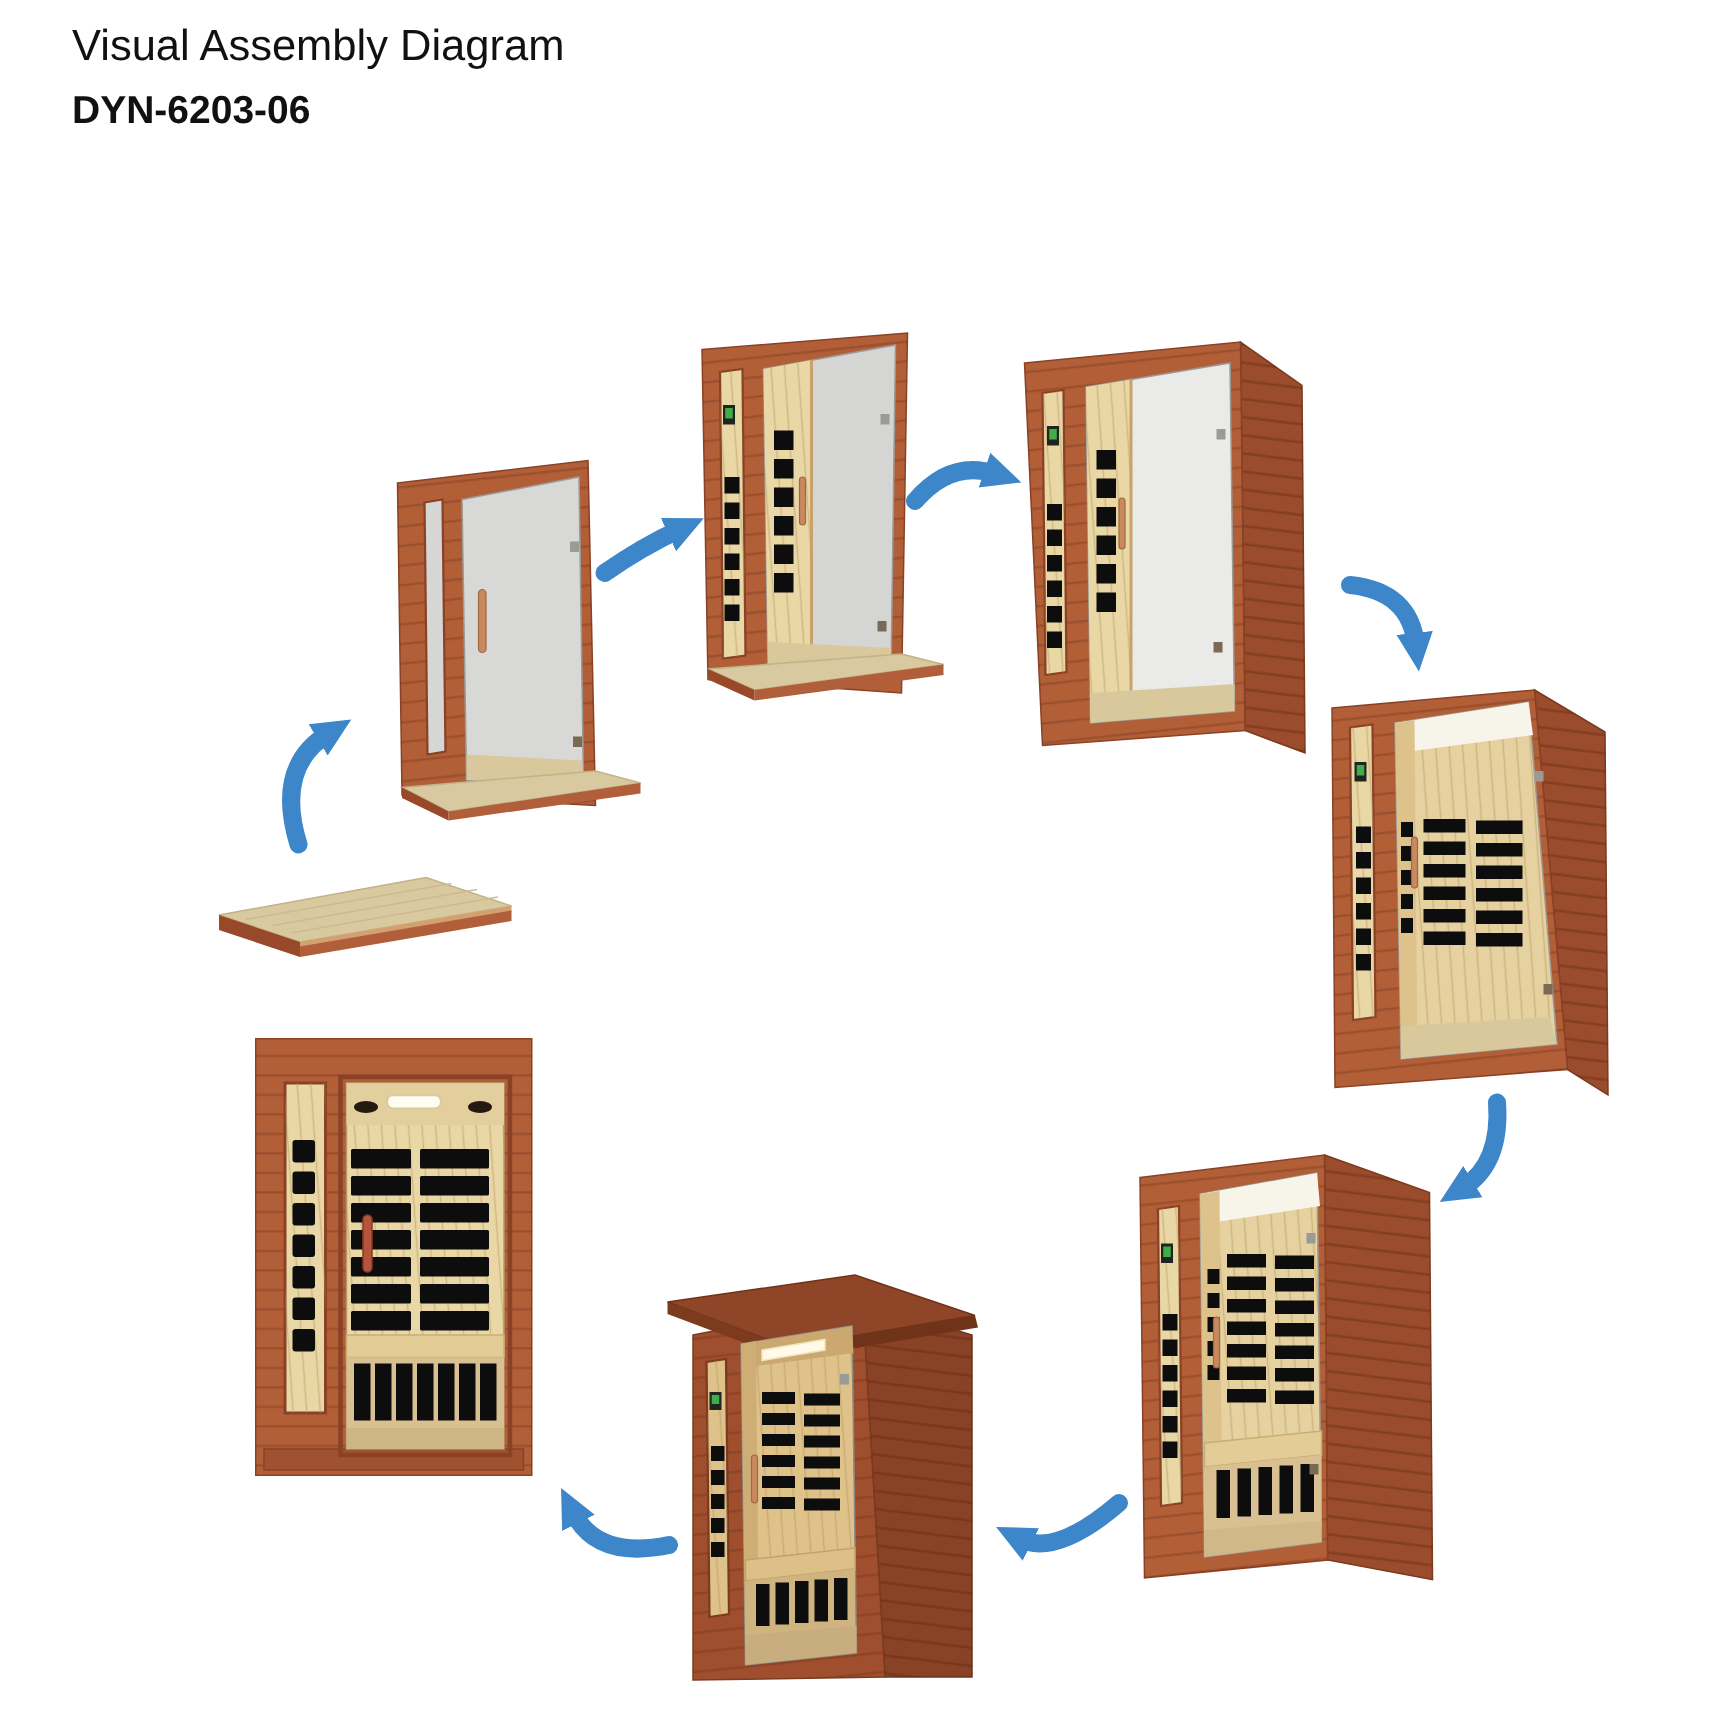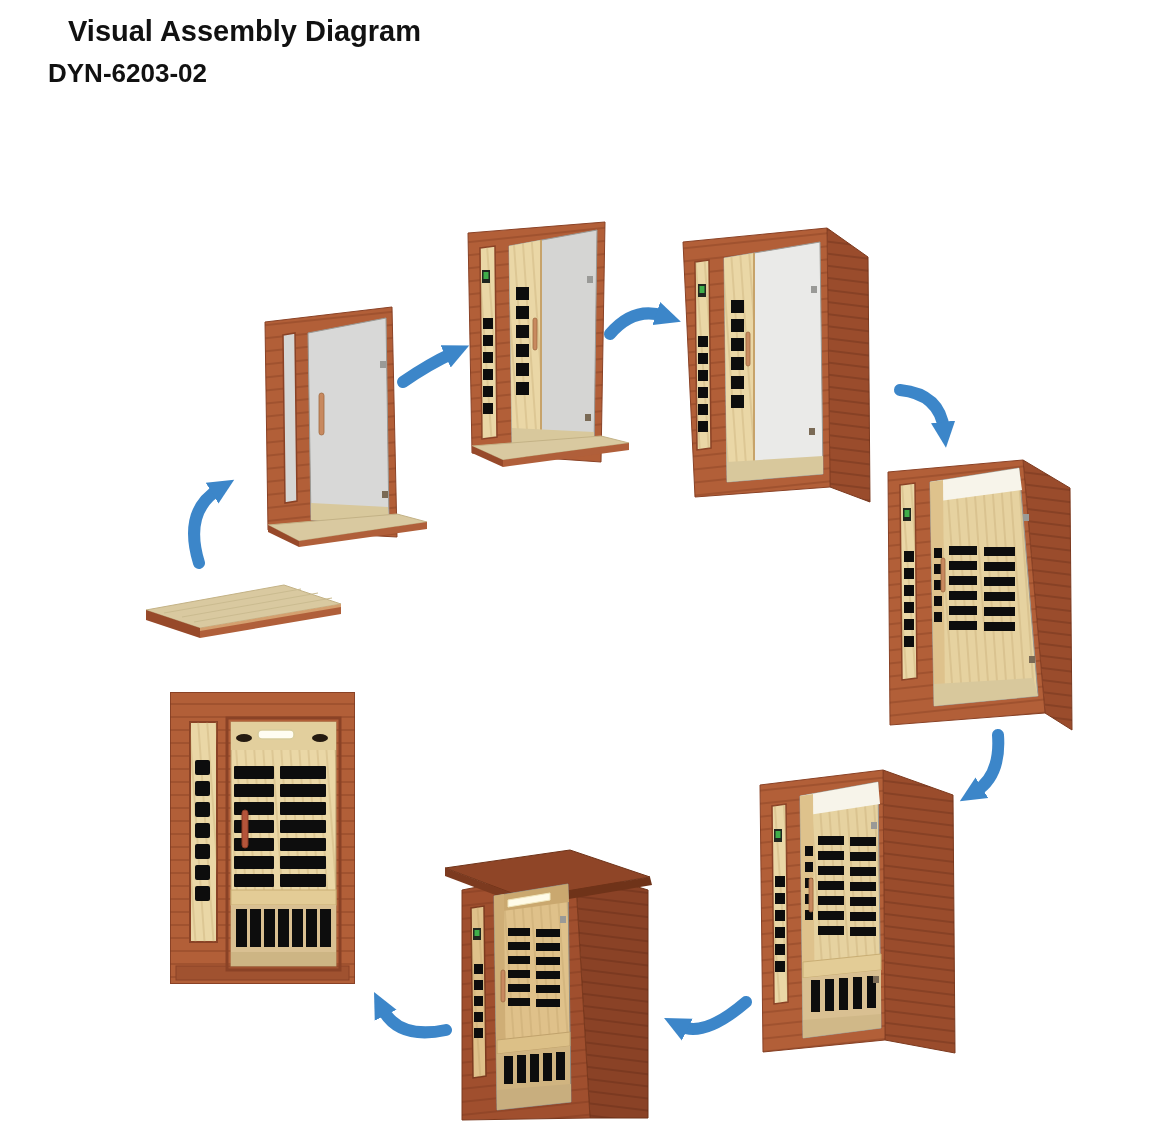--- a/index.html
+++ b/index.html
@@ -1,19 +1,19 @@
 <!DOCTYPE html>
 <html><head>
 <meta charset="utf-8">
 <style>
   html,body{margin:0;padding:0;background:#fff;}
   .page{position:relative;width:1152px;height:1140px;background:#ffffff;overflow:hidden;
         font-family:"Liberation Sans",sans-serif;}
   .hdr{position:absolute;left:48px;top:12px;}
-  .title{font-size:29px;font-weight:bold;color:#111;line-height:1.35;margin-left:20px;}
+  .title{font-size:29px;font-weight:normal;color:#111;line-height:1.35;}
   .model{font-size:26px;font-weight:bold;color:#111;line-height:1.3;margin-top:6px;}
   .abs{position:absolute;}
   svg{display:block;overflow:visible;}
 </style>
 </head>
 <body>
 
 <div class="page">
 
   <svg width="0" height="0" style="position:absolute" aria-hidden="true">
@@ -31,21 +31,21 @@
         <line x1="8" y1="0" x2="8" y2="260" stroke="rgba(176,146,88,0.45)" stroke-width="1"></line>
       </pattern>
       <marker id="ah" markerUnits="userSpaceOnUse" markerWidth="27" markerHeight="27" viewBox="0 0 10 10" refX="3" refY="5" orient="auto">
         <path d="M0,0.5 L9.6,5 L0,9.5 z" fill="#3c86c9"></path>
       </marker>
     </defs>
   </svg>
 
   <div class="hdr">
     <div class="title">Visual Assembly Diagram</div>
-    <div class="model">DYN-6203-02</div>
+    <div class="model">DYN-6203-06</div>
   </div>
 
   <div class="abs" style="left:138px;top:576px;">
     <svg width="212" height="64" viewBox="0 0 212 64">
       <polygon points="8,34 146,9 203,28 62,52" fill="#d9c9a0" stroke="#c3b286" stroke-width="1"></polygon>
       <path d="M26,37 L163,13 M44,41 L180,17 M56,46 L194,22" stroke="#cabb90" stroke-width="1" fill="none"></path>
       <polygon points="62,52 203,28 203,32 62,56" fill="#d4a06f"></polygon>
       <polygon points="62,55 203,31 203,38 62,62" fill="#b05f3a"></polygon>
       <polygon points="8,34 62,52 62,62 8,44" fill="#97492a"></polygon>
     </svg>

